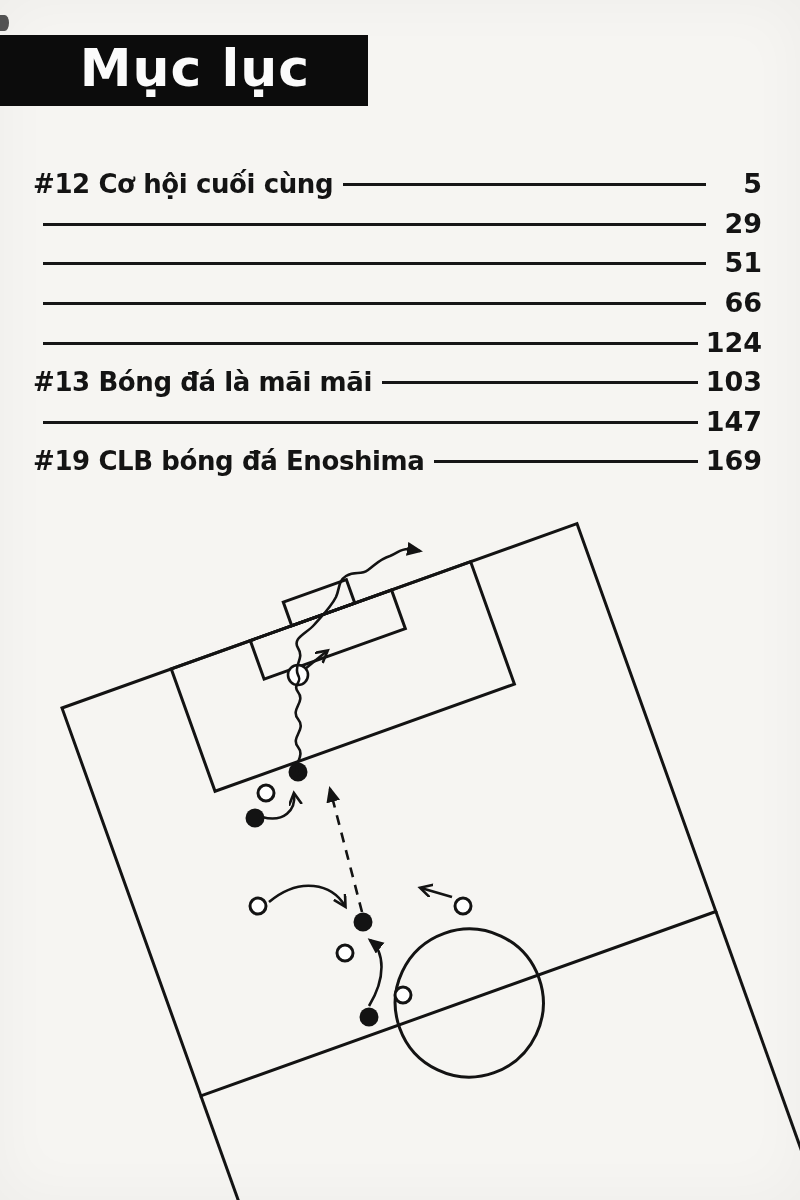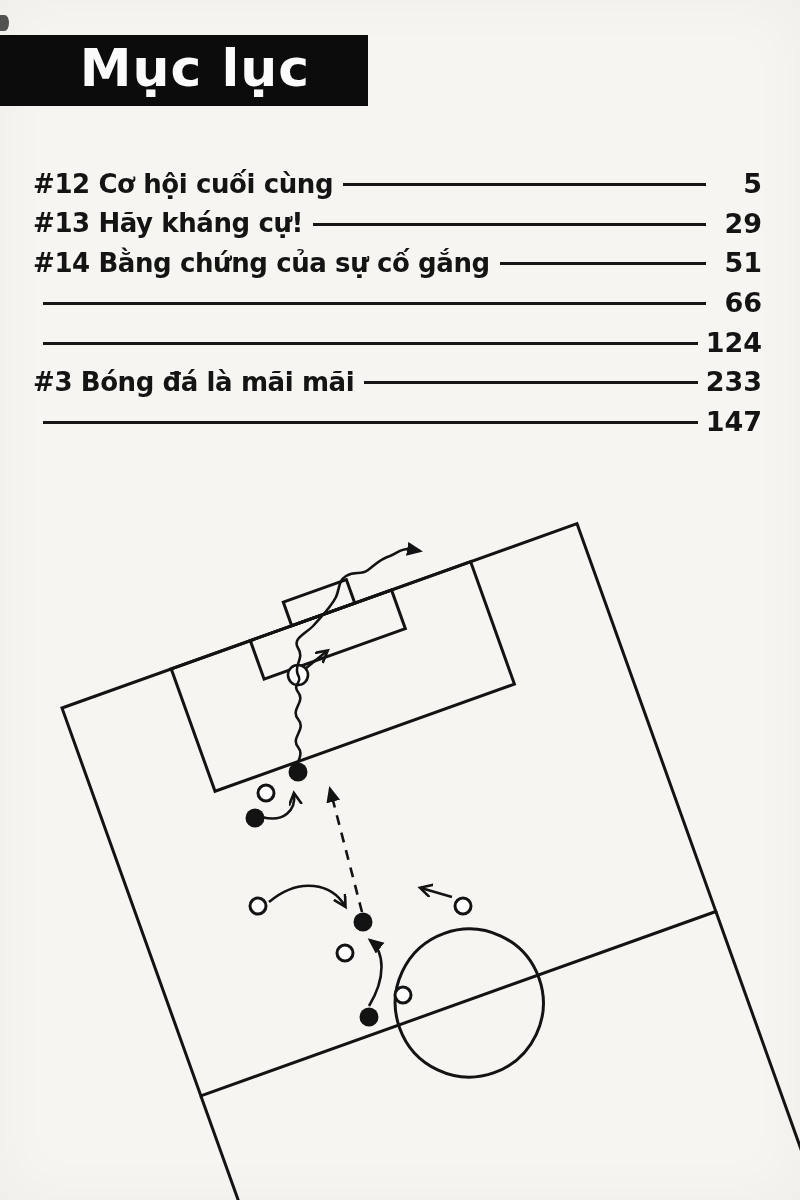--- a/index.html
+++ b/index.html
@@ -65,45 +65,48 @@
     <h1>Mục lục</h1>
   </header>
 
   <main class="toc">
     <div class="toc-row">
       <span class="toc-label">#12 Cơ hội cuối cùng</span>
       <span class="leader"></span>
       <span class="toc-page">5</span>
     </div>
     <div class="toc-row">
-      <span class="toc-label">#13 Hãy kháng cự!</span>
       <span class="leader"></span>
       <span class="toc-page">29</span>
     </div>
     <div class="toc-row">
-      <span class="toc-label">#14 Bằng chứng của sự cố gắng</span>
       <span class="leader"></span>
       <span class="toc-page">51</span>
     </div>
     <div class="toc-row">
       <span class="leader"></span>
       <span class="toc-page">66</span>
     </div>
     <div class="toc-row">
       <span class="leader"></span>
       <span class="toc-page">124</span>
     </div>
     <div class="toc-row">
-      <span class="toc-label">#3 Bóng đá là mãi mãi</span>
+      <span class="toc-label">#13 Bóng đá là mãi mãi</span>
       <span class="leader"></span>
-      <span class="toc-page">233</span>
+      <span class="toc-page">103</span>
     </div>
     <div class="toc-row">
       <span class="leader"></span>
       <span class="toc-page">147</span>
+    </div>
+    <div class="toc-row">
+      <span class="toc-label">#19 CLB bóng đá Enoshima</span>
+      <span class="leader"></span>
+      <span class="toc-page">169</span>
     </div>
   </main>
 
   <svg id="pitch" class="pitch" width="800" height="700" viewBox="0 500 800 700">
     <defs>
       <marker id="head-solid" markerUnits="userSpaceOnUse" markerWidth="20" markerHeight="18" refX="13" refY="7" orient="auto">
         <path d="M0,0 L16,7 L0,14 Z" fill="#131313"></path>
       </marker>
       <marker id="head-open" markerUnits="userSpaceOnUse" markerWidth="20" markerHeight="16" refX="11" refY="6.5" orient="auto">
         <path d="M0,0 L12,6.5 L0,13" fill="none" stroke="#131313" stroke-width="2.6"></path>

